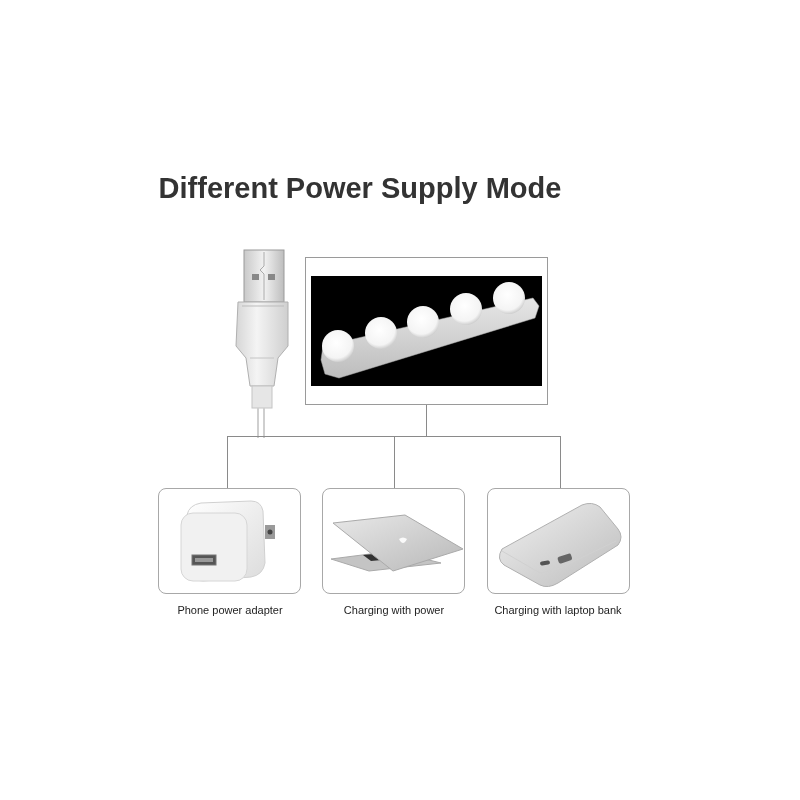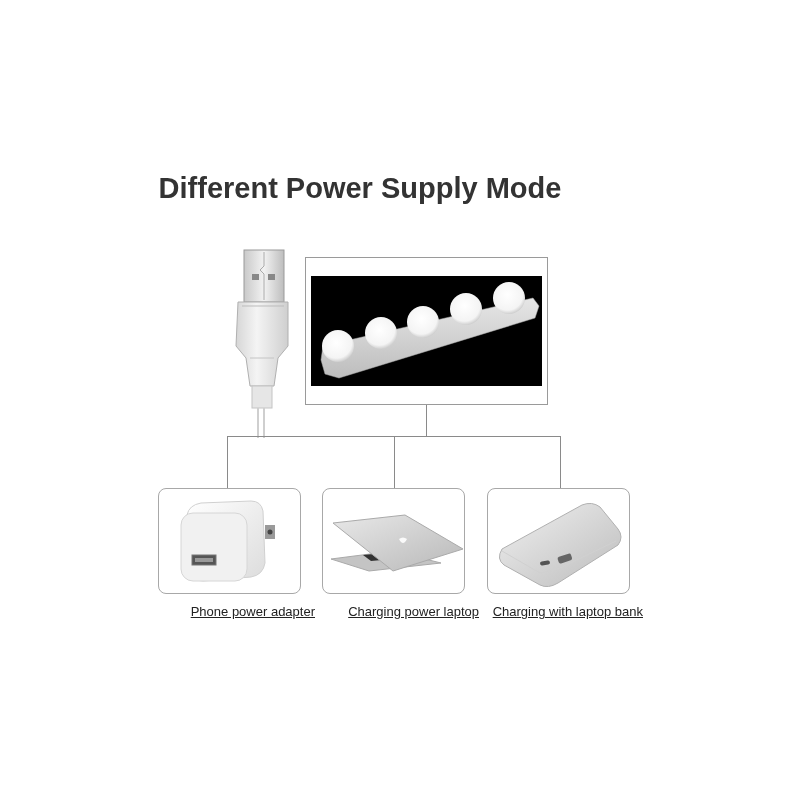--- a/index.html
+++ b/index.html
@@ -2,21 +2,21 @@
 <html><head>
 <meta charset="utf-8">
 <style>
   html,body{margin:0;padding:0;background:#ffffff;}
   body{width:800px;height:800px;position:relative;overflow:hidden;font-family:"Liberation Sans",sans-serif;}
   .title{position:absolute;left:0;width:720px;top:172px;text-align:center;font-weight:bold;font-size:29px;color:#333333;letter-spacing:0px;}
   .line{position:absolute;background:#8a8a8a;}
   .topbox{position:absolute;left:305px;top:257px;width:243px;height:148px;border:1px solid #9a9a9a;background:#fff;box-sizing:border-box;}
   .blackpanel{position:absolute;left:5px;top:18px;width:231px;height:110px;background:#000;overflow:hidden;}
   .card{position:absolute;top:488px;width:143px;height:106px;border:1px solid #a8a8a8;border-radius:8px;background:#fff;box-sizing:border-box;overflow:hidden;}
-  .label{position:absolute;top:604px;width:170px;text-align:right;font-size:13px;color:#222;text-decoration:underline;}
+  .label{position:absolute;top:604px;width:170px;text-align:center;font-size:11px;color:#222;}
   svg{display:block;}
 </style>
 </head>
 <body>
 
 <div class="title">Different Power Supply Mode</div>
 
 <div style="position:absolute;left:230px;top:246px;width:62px;height:192px;">
   <svg width="62" height="192" viewBox="0 0 62 192">
     <defs>
@@ -98,21 +98,21 @@
         <stop offset="0" stop-color="#e8e8e8"></stop>
           <stop offset="1" stop-color="#b8b8b8"></stop>
       </linearGradient>
     </defs>
     <polygon points="8,70 70,62 118,74 46,82" fill="#c4c4c4" stroke="#aaa"></polygon>
     <polygon points="40,66 62,64 70,70 48,72" fill="#333"></polygon>
     <polygon points="10,34 82,26 140,60 70,82" fill="url(#lp)" stroke="#aaa"></polygon>
     <path d="M76 50 q4 -3 8 0 q-2 4 -4 4 q-2 0 -4 -4z" fill="#fafafa"></path>
   </svg>
 </div>
-<div class="label" style="left:309px;">Charging power laptop</div>
+<div class="label" style="left:309px;">Charging with power</div>
 
 <div class="card" style="left:487px;">
   <svg width="143" height="106" viewBox="0 0 143 106">
     <defs>
       <linearGradient id="pb" x1="0" x2="1" y1="0" y2="1">
         <stop offset="0" stop-color="#f0f0f0"></stop>
           <stop offset="1" stop-color="#bcbcbc"></stop>
       </linearGradient>
     </defs>
     <path d="M14 60 L94 16 Q104 12 112 18 L130 40 Q136 48 130 56 L70 94 Q60 100 52 96 L16 76 Q8 70 14 60 Z" fill="url(#pb)" stroke="#b0b0b0"></path>

